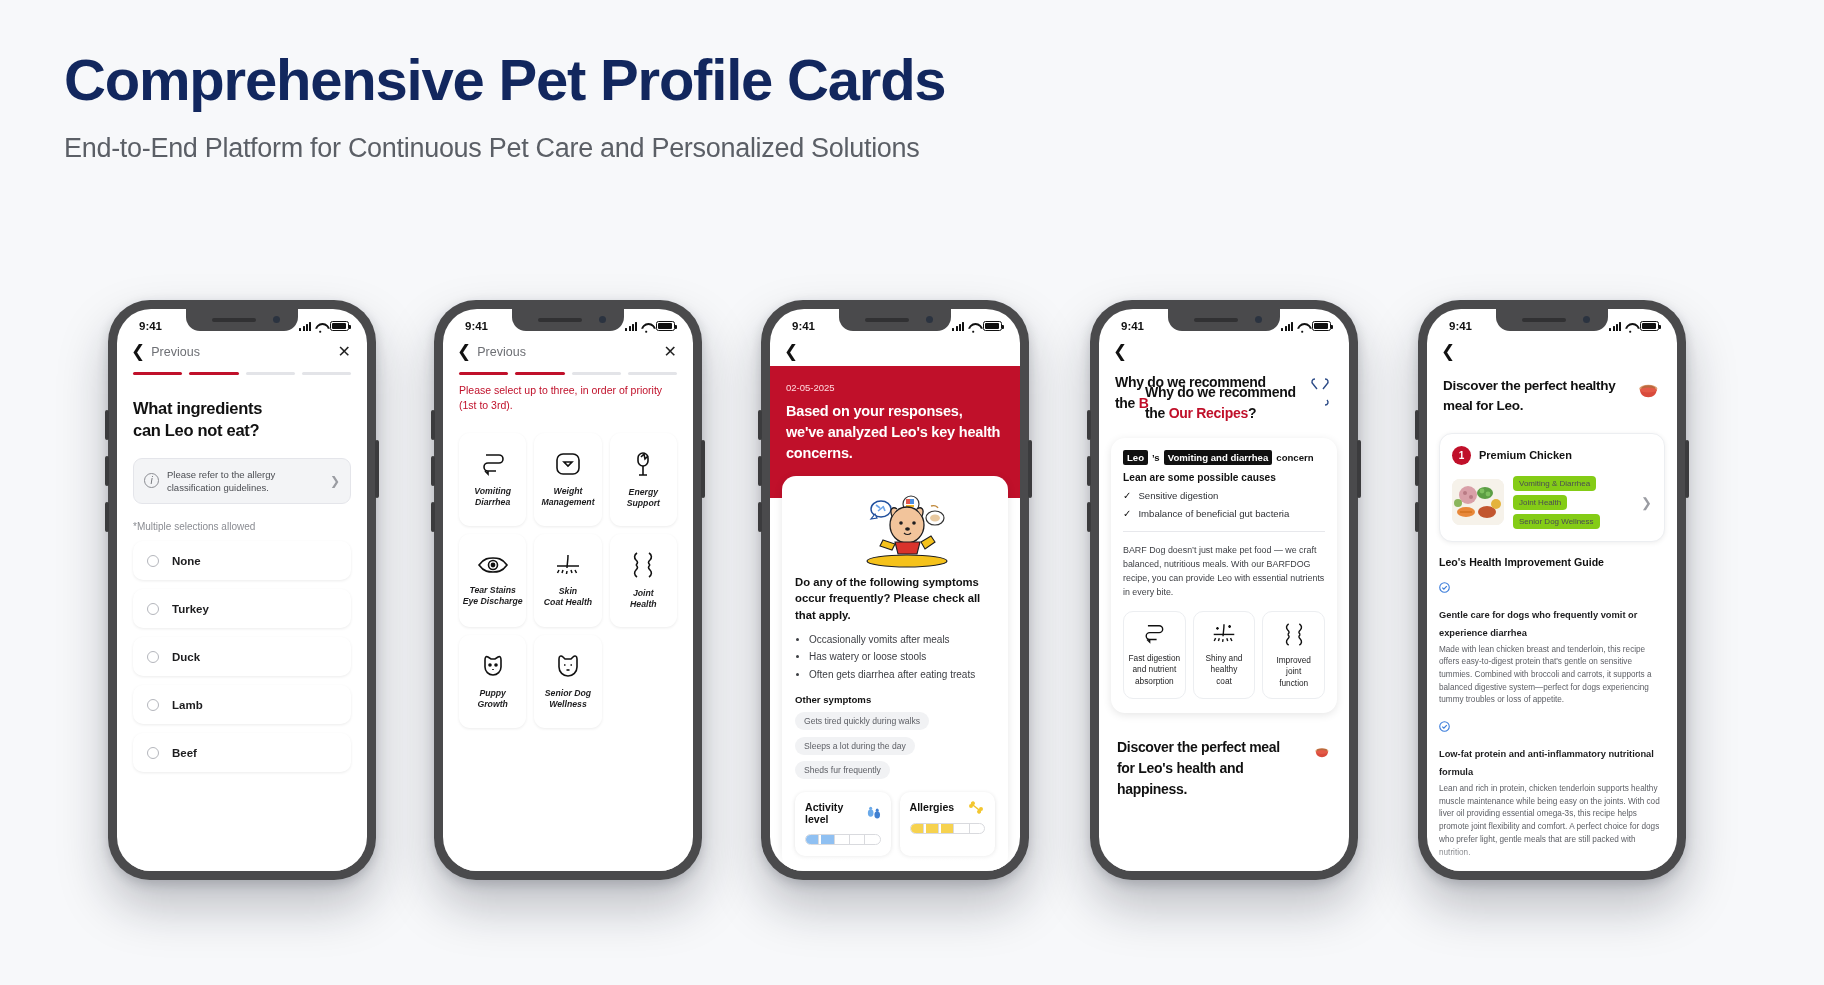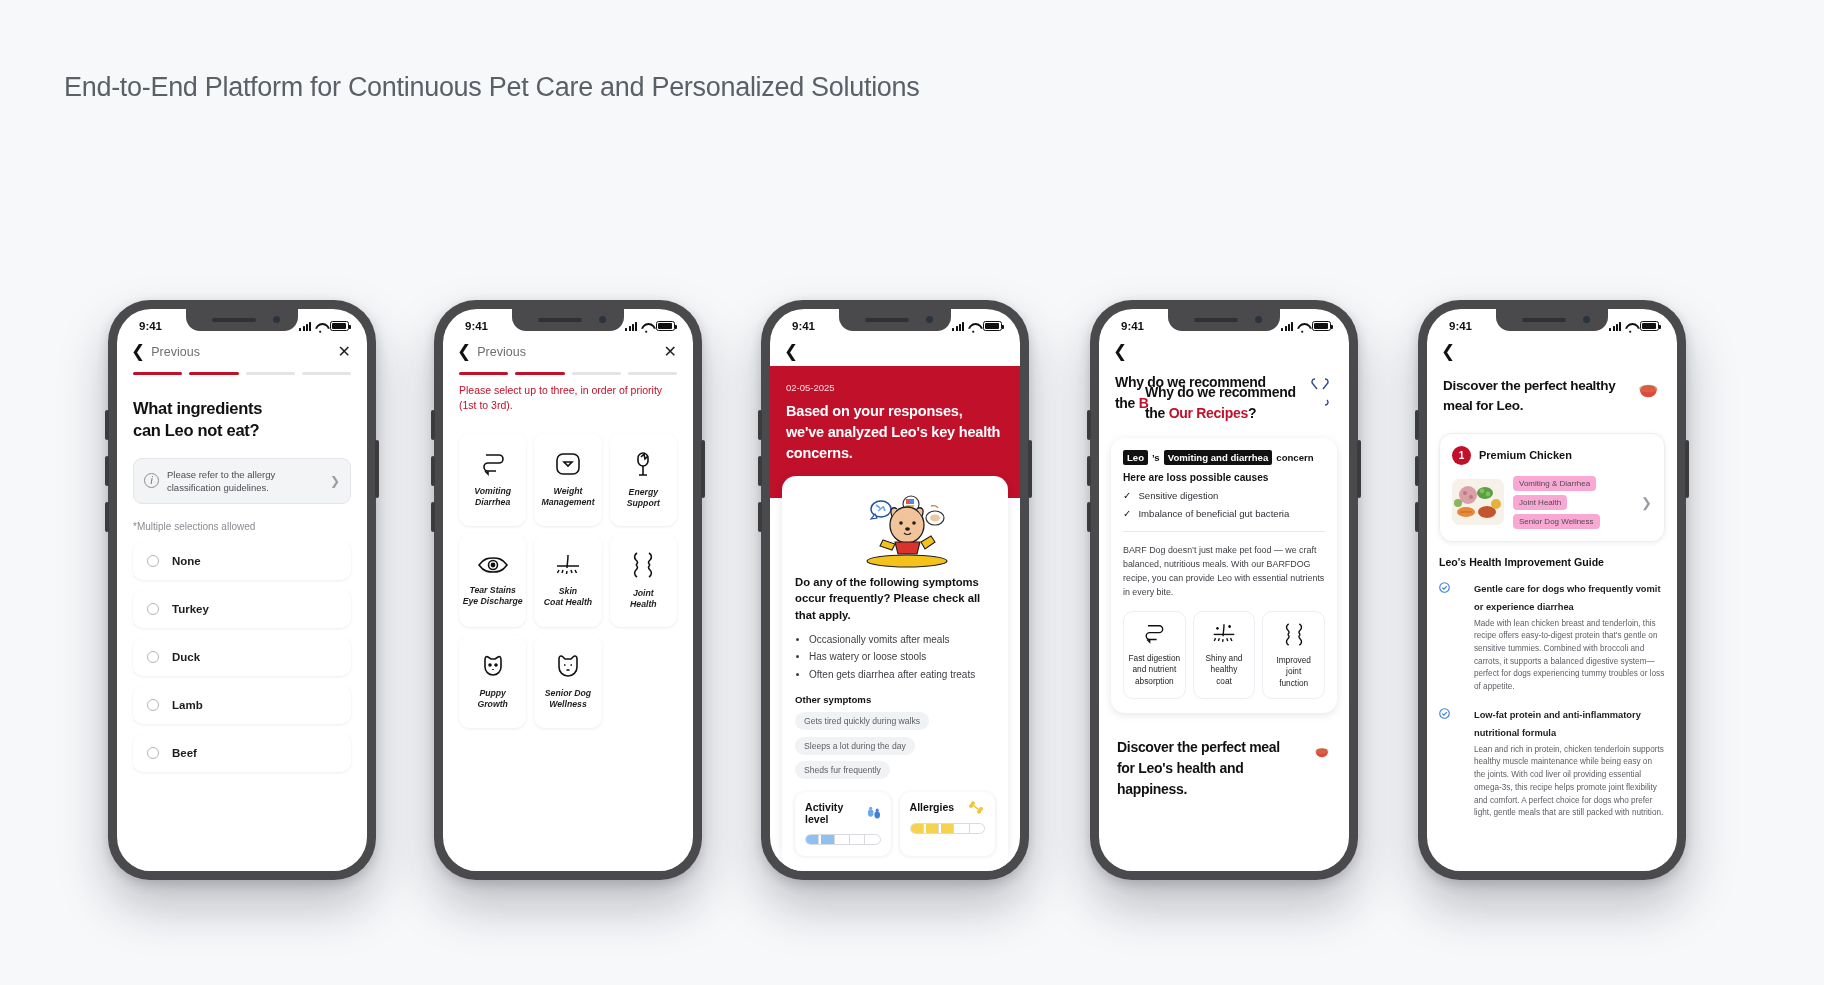--- a/index.html
+++ b/index.html
@@ -201,38 +201,39 @@
   }
   .p5row1{ display:flex; align-items:center; gap:8px; }
   .badge1{
     width:19px; height:19px; border-radius:50%; background:#c0102a; color:#fff;
     font-size:10px; font-weight:bold; display:flex; align-items:center; justify-content:center;
   }
   .p5row1 .nm{ font-size:11px; font-weight:bold; color:#111; }
   .p5row2{ display:flex; align-items:center; gap:9px; margin-top:11px; }
   .foodimg{ width:52px; height:46px; border-radius:8px; overflow:hidden; flex:0 0 auto; background:#f3efe7; }
   .tagcol{ display:flex; flex-direction:column; gap:4px; flex:1; }
-  .tag{ background:#f9a8d4; border-radius:4px; padding:3px 6px; font-size:8px; color:#4b4d52; align-self:flex-start; }
+  .tag{ background:#84cc16; border-radius:4px; padding:3px 6px; font-size:8px; color:#4b4d52; align-self:flex-start; }
   .p5row2 .chev{ font-size:13px; color:#9a9ca2; font-weight:300; }
   .guide-h{ font-size:10.6px; font-weight:bold; margin:14px 12px 0 12px; color:#111; }
-  .gitem{ display:flex; gap:24px; margin:10px 12px 0 12px; }
+  .gitem{ display:flex; gap:7px; margin:10px 12px 0 12px;flex-direction:column; }
   .gicon{ flex:0 0 auto; margin-top:1px; }
   .gtitle{ font-size:9.3px; font-weight:bold; color:#1d1d1f; line-height:1.4; }
   .gbody{ font-size:8.2px; color:#5c5e64; line-height:1.55; margin-top:4px; }
 
   .fade-bottom{
     position:absolute; left:0; right:0; bottom:0; height:26px;
     background:linear-gradient(to bottom, rgba(255,255,255,0), #ffffff);
     pointer-events:none;
   }
 </style>
 </head>
 <body>
 
 <div class="page-header">
+  <div class="page-title">Comprehensive Pet Profile Cards</div>
   <div class="page-subtitle">End-to-End Platform for Continuous Pet Care and Personalized Solutions</div>
 </div>
 
 <div class="rail">
 
   <div class="phone p1">
     <div class="screen">
       <div class="notch">
         <div class="speaker"></div>
         <div class="cam"></div>
@@ -585,21 +586,21 @@
         </svg>
       </div>
 
       <div class="p4card">
         <div class="hl-line">
           <span class="hl">Leo</span>
           <span class="plain">’s</span>
           <span class="hl">Vomiting and diarrhea</span>
           <span class="plain">concern</span>
         </div>
-        <div class="sub-causes">Here are loss possible causes</div>
+        <div class="sub-causes">Lean are some possible causes</div>
         <div class="chk">
           <span class="tick">✓</span>
           <span class="t">Sensitive digestion</span>
         </div>
         <div class="chk">
           <span class="tick">✓</span>
           <span class="t">Imbalance of beneficial gut bacteria</span>
         </div>
         <div class="divline"></div>
         <div class="para">BARF Dog doesn’t just make pet food — we craft balanced, nutritious meals. With our BARFDOG recipe, you can provide Leo with essential nutrients in every bite.</div>

